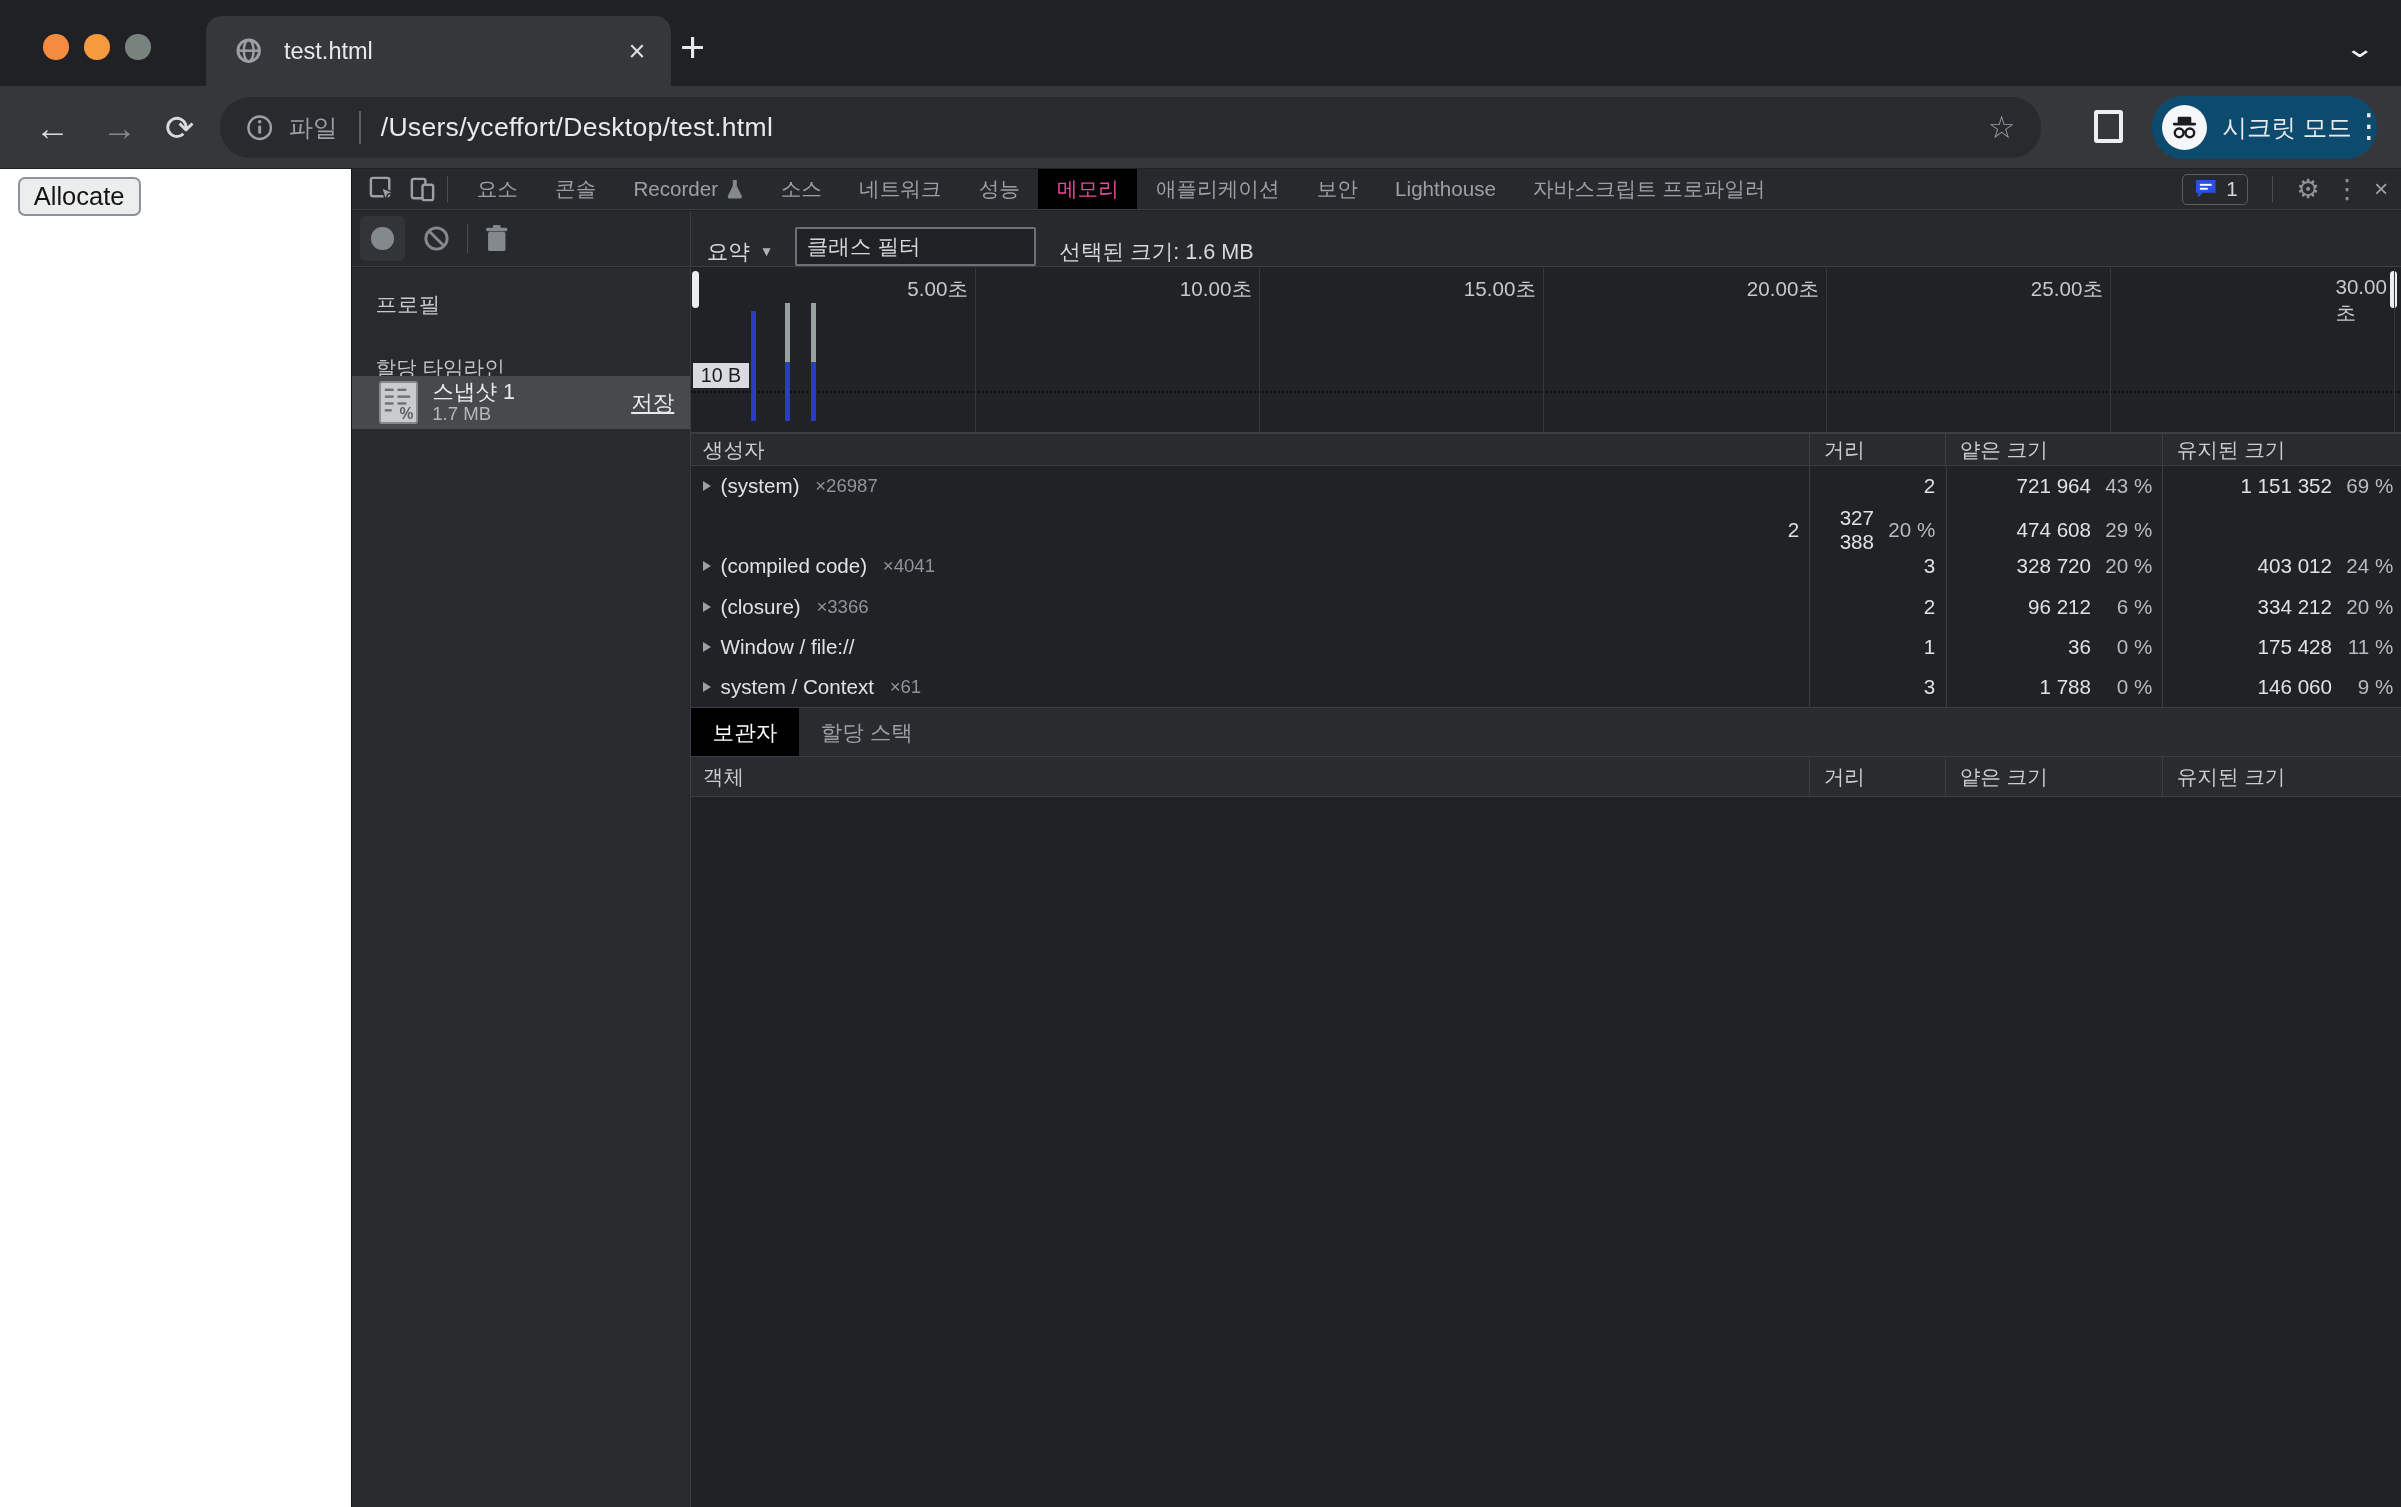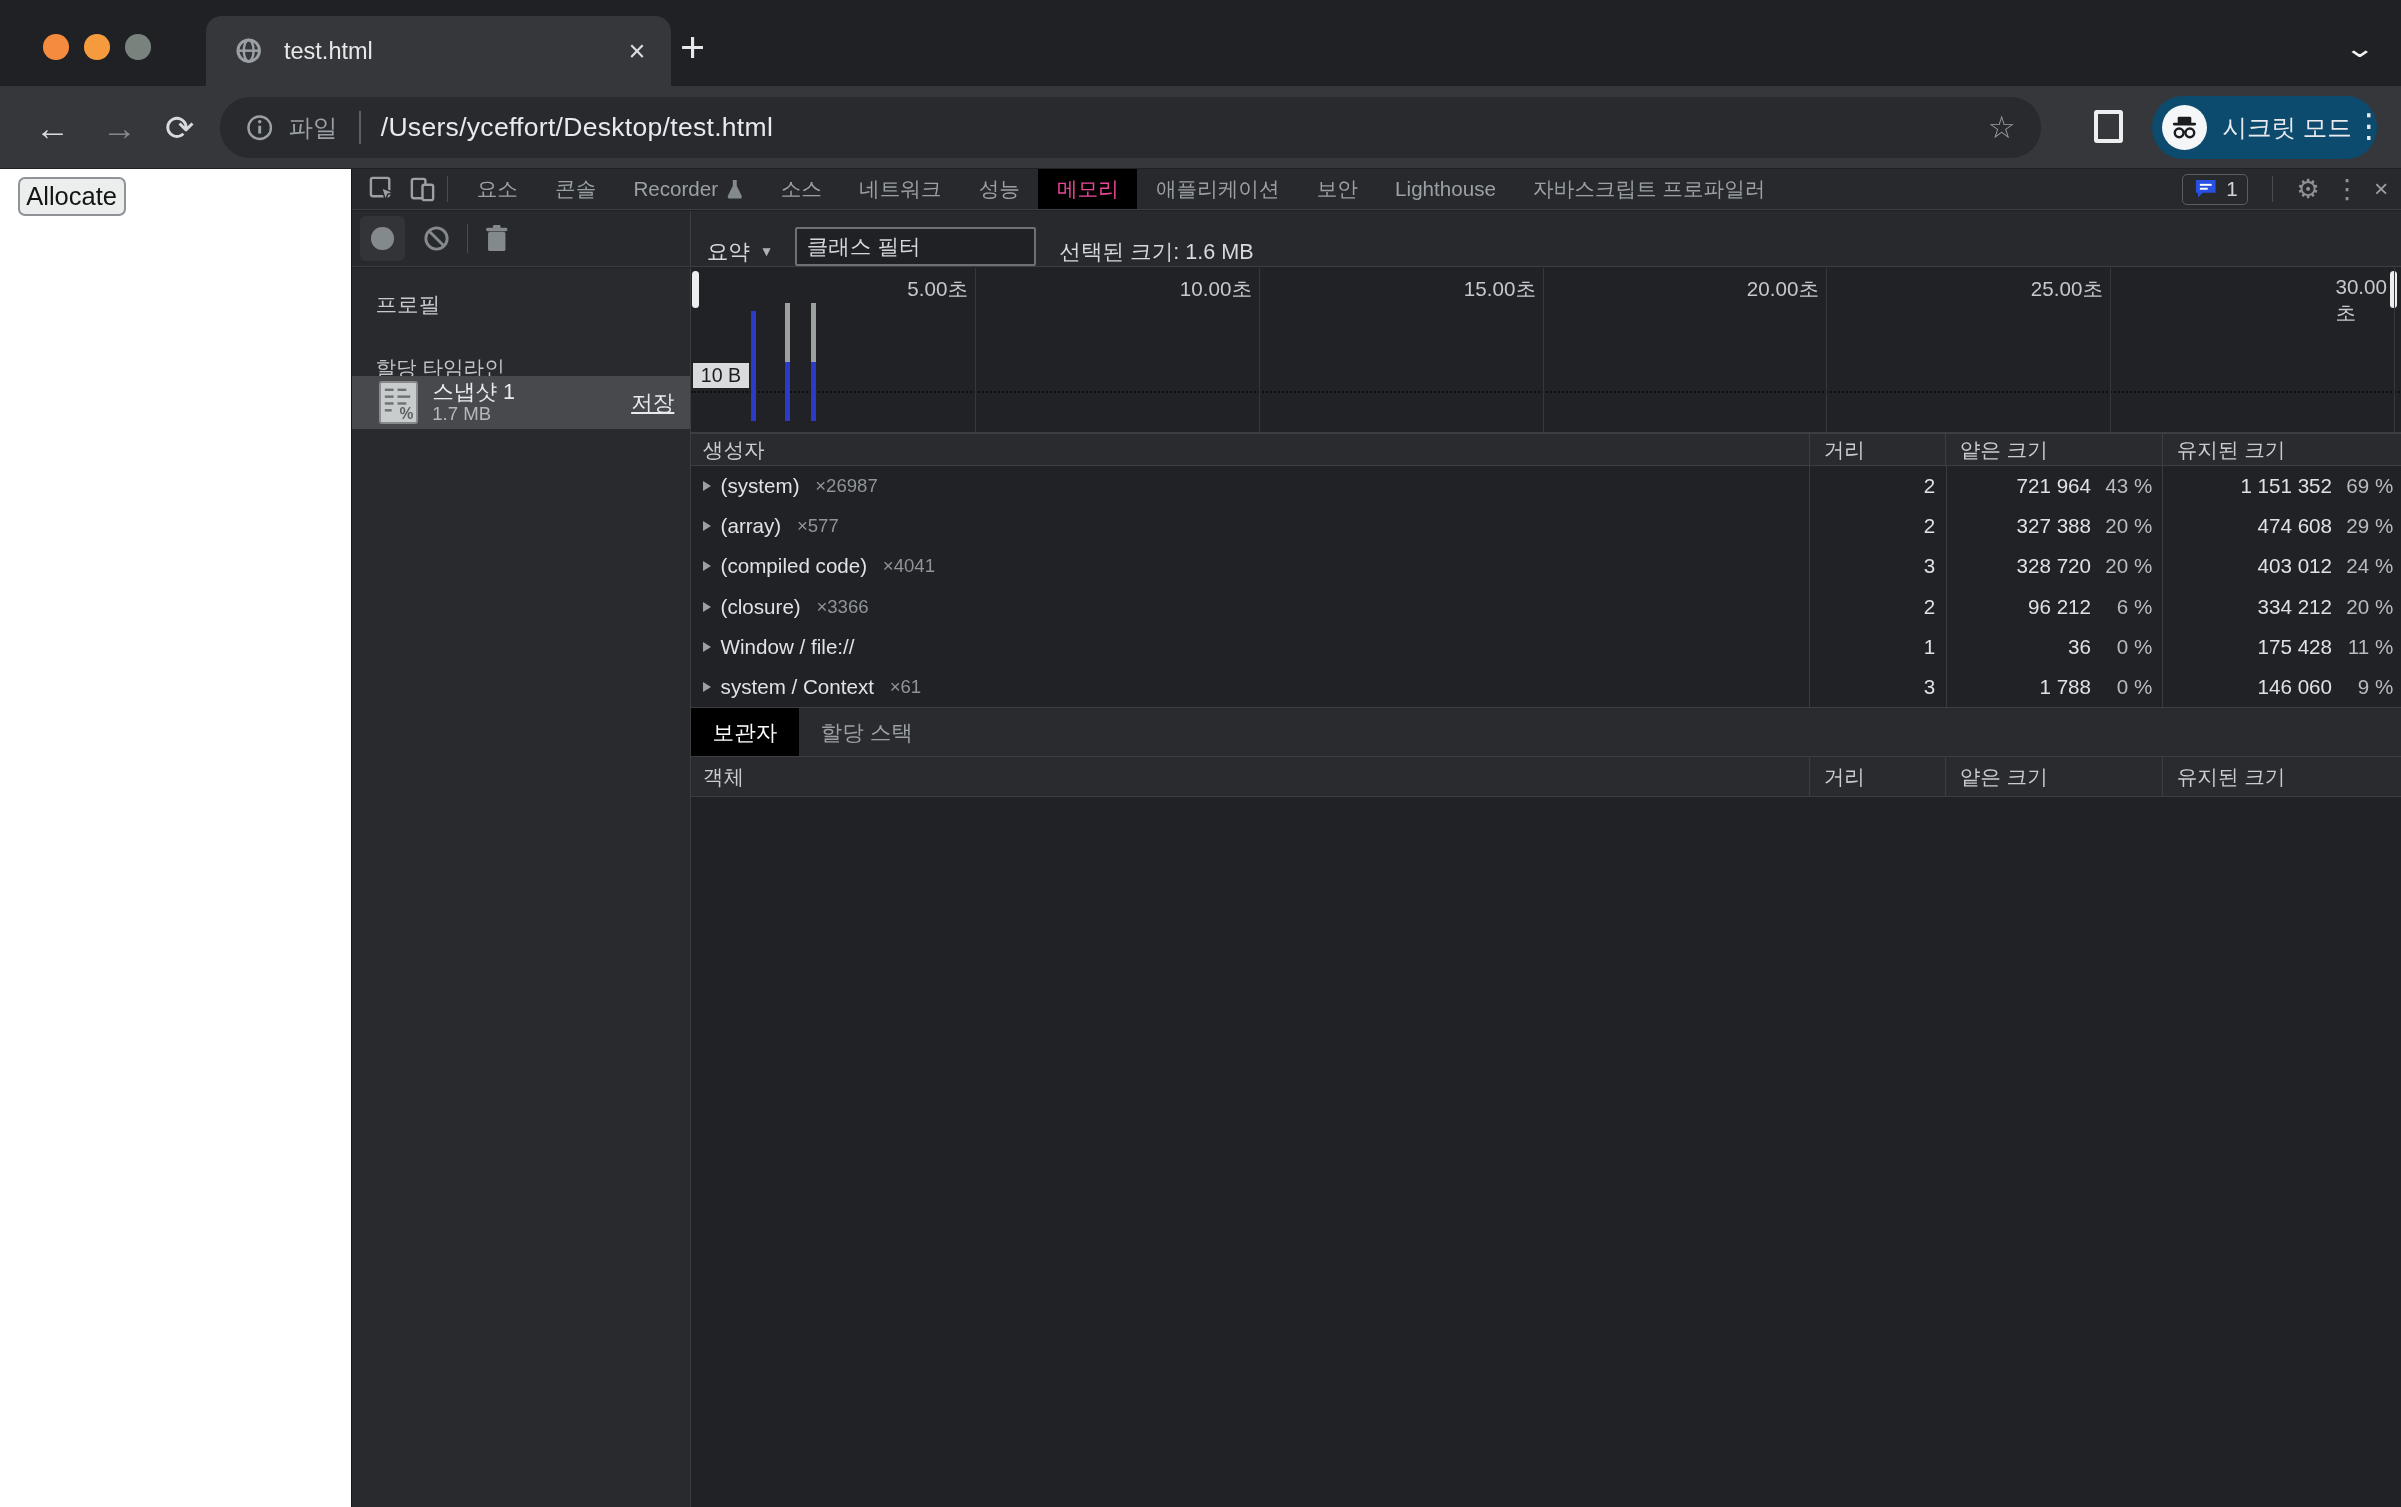--- a/index.html
+++ b/index.html
@@ -33,21 +33,21 @@
                   border:4.9px solid #eceeef; border-radius:2.9px; }
   .incog { position:absolute; left:2152px; top:9.8px; height:63px; padding:0 25.5px 0 9.8px; border-radius:31px;
            background:#0c4a6e; display:flex; align-items:center; gap:15.7px; }
   .incog-circle { width:45px; height:45px; border-radius:50%; background:#f5f6f7; display:flex;
                   align-items:center; justify-content:center; }
   .incog-label { color:#e8eaed; font-size:24.5px; white-space:nowrap; }
   .menu-dots { position:absolute; right:15.7px; top:19.6px; color:#e8eaed; font-size:33px; letter-spacing:0; }
 
   
   .page { position:absolute; left:0; top:169px; width:351px; height:1339px; background:#ffffff; }
-  .allocate-btn { position:absolute; left:17.6px; top:7.8px; width:108px; height:39px; background:#eceded;
+  .allocate-btn { position:absolute; left:17.6px; top:7.8px; width:123px; height:39px; background:#eceded;
                   border:2px solid #8f9398; border-radius:7px; font-size:25.5px; color:#141414;
                   font-family:inherit; }
   .devtools { position:absolute; left:351px; top:169px; width:2050px; height:1339px; background:#202225;
               border-left:1px solid #141517; }
 
   
   .dt-tabbar { position:absolute; left:0; top:0; width:2050px; height:41px; background:#28292c;
                border-bottom:1px solid #3c3e41; display:flex; align-items:stretch; }
   .dt-tabbar .ic { align-self:center; }
   .vdiv { width:1px; height:25.5px; background:#4a4c4f; align-self:center; margin:0 9.8px; }
@@ -352,25 +352,20 @@
         <div class="c-num">
             <span class="val">721 964</span>
             <span class="pct">43 %</span>
           </div>
         <div class="c-num">
             <span class="val">1 151 352</span>
             <span class="pct">69 %</span>
           </div>
       </div>
       <div class="trow" style="top:238px">
-        <div class="c-name">
-            <span class="tri"></span>
-            <span>(array)</span>
-            <span class="c-count">×577</span>
-          </div>
         <div class="c-dist">2</div>
         <div class="c-num">
             <span class="val">327 388</span>
             <span class="pct">20 %</span>
           </div>
         <div class="c-num">
             <span class="val">474 608</span>
             <span class="pct">29 %</span>
           </div>
       </div>

